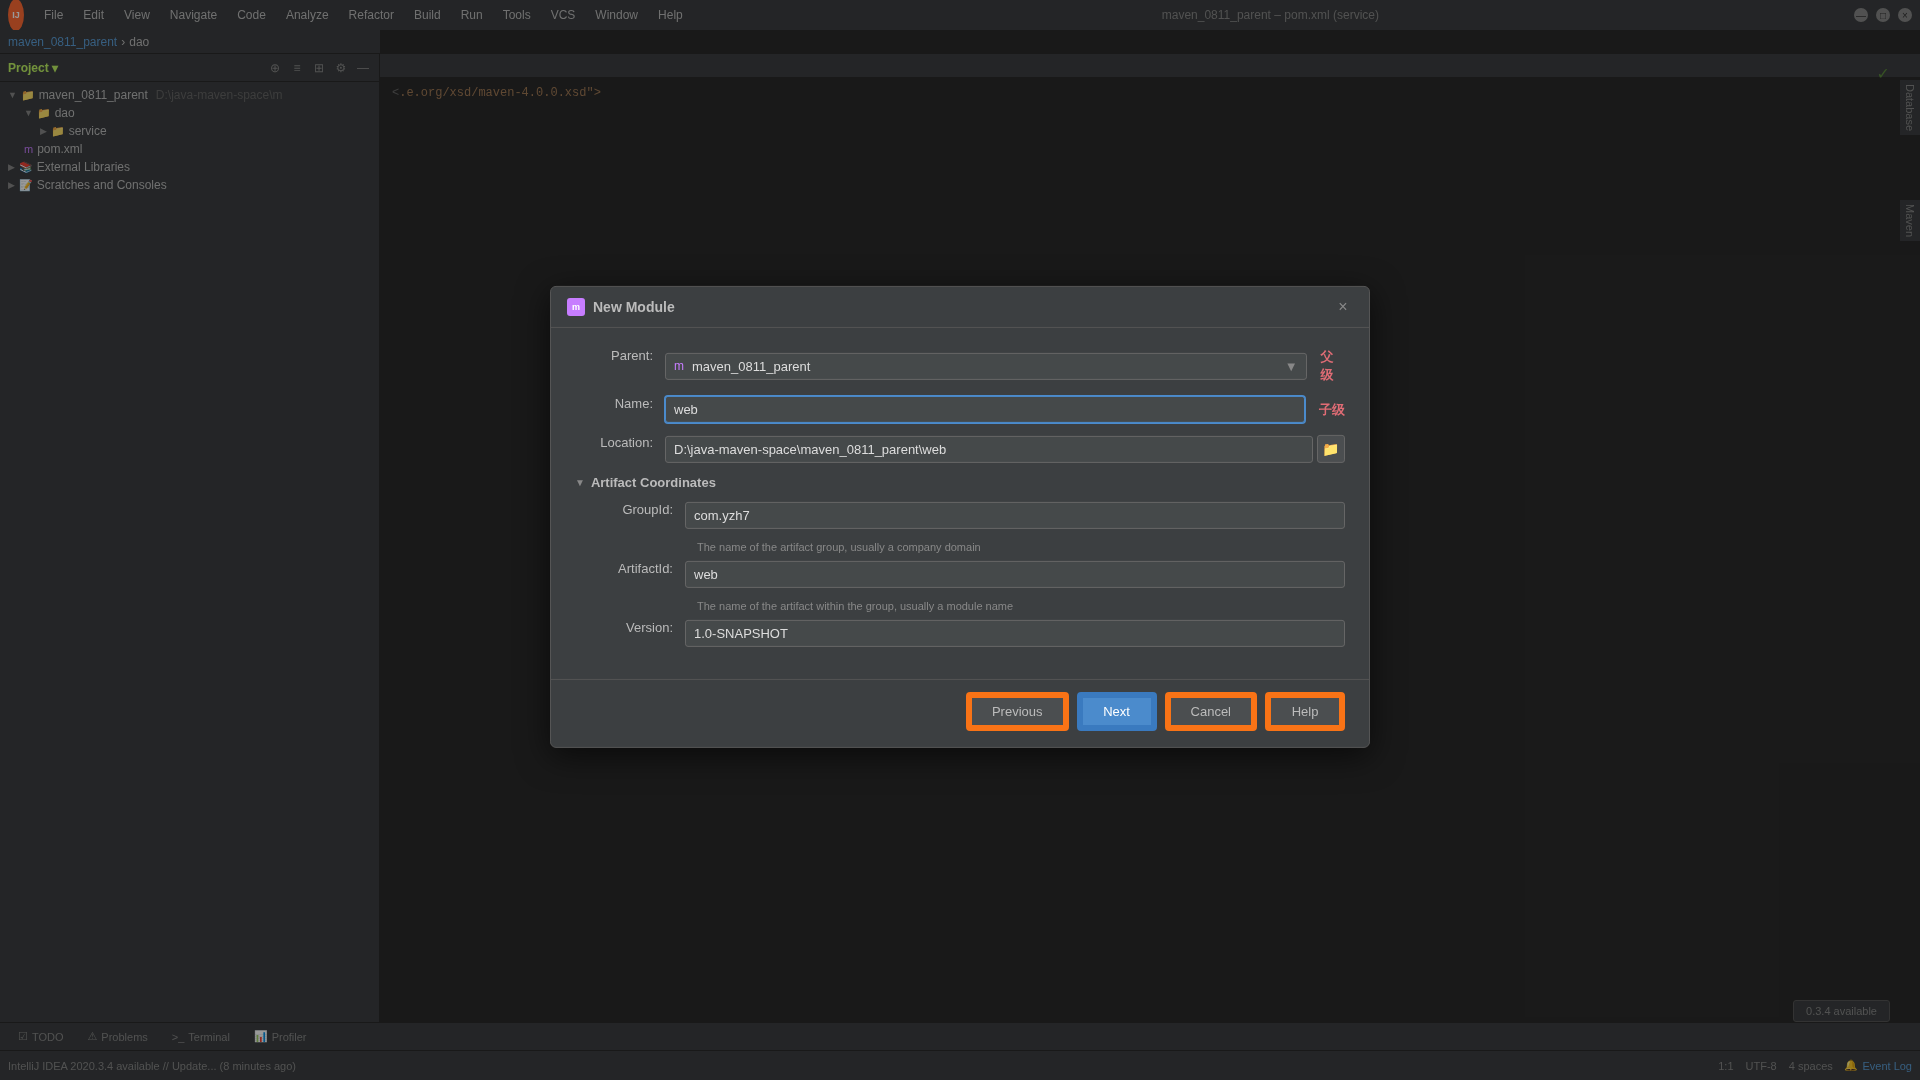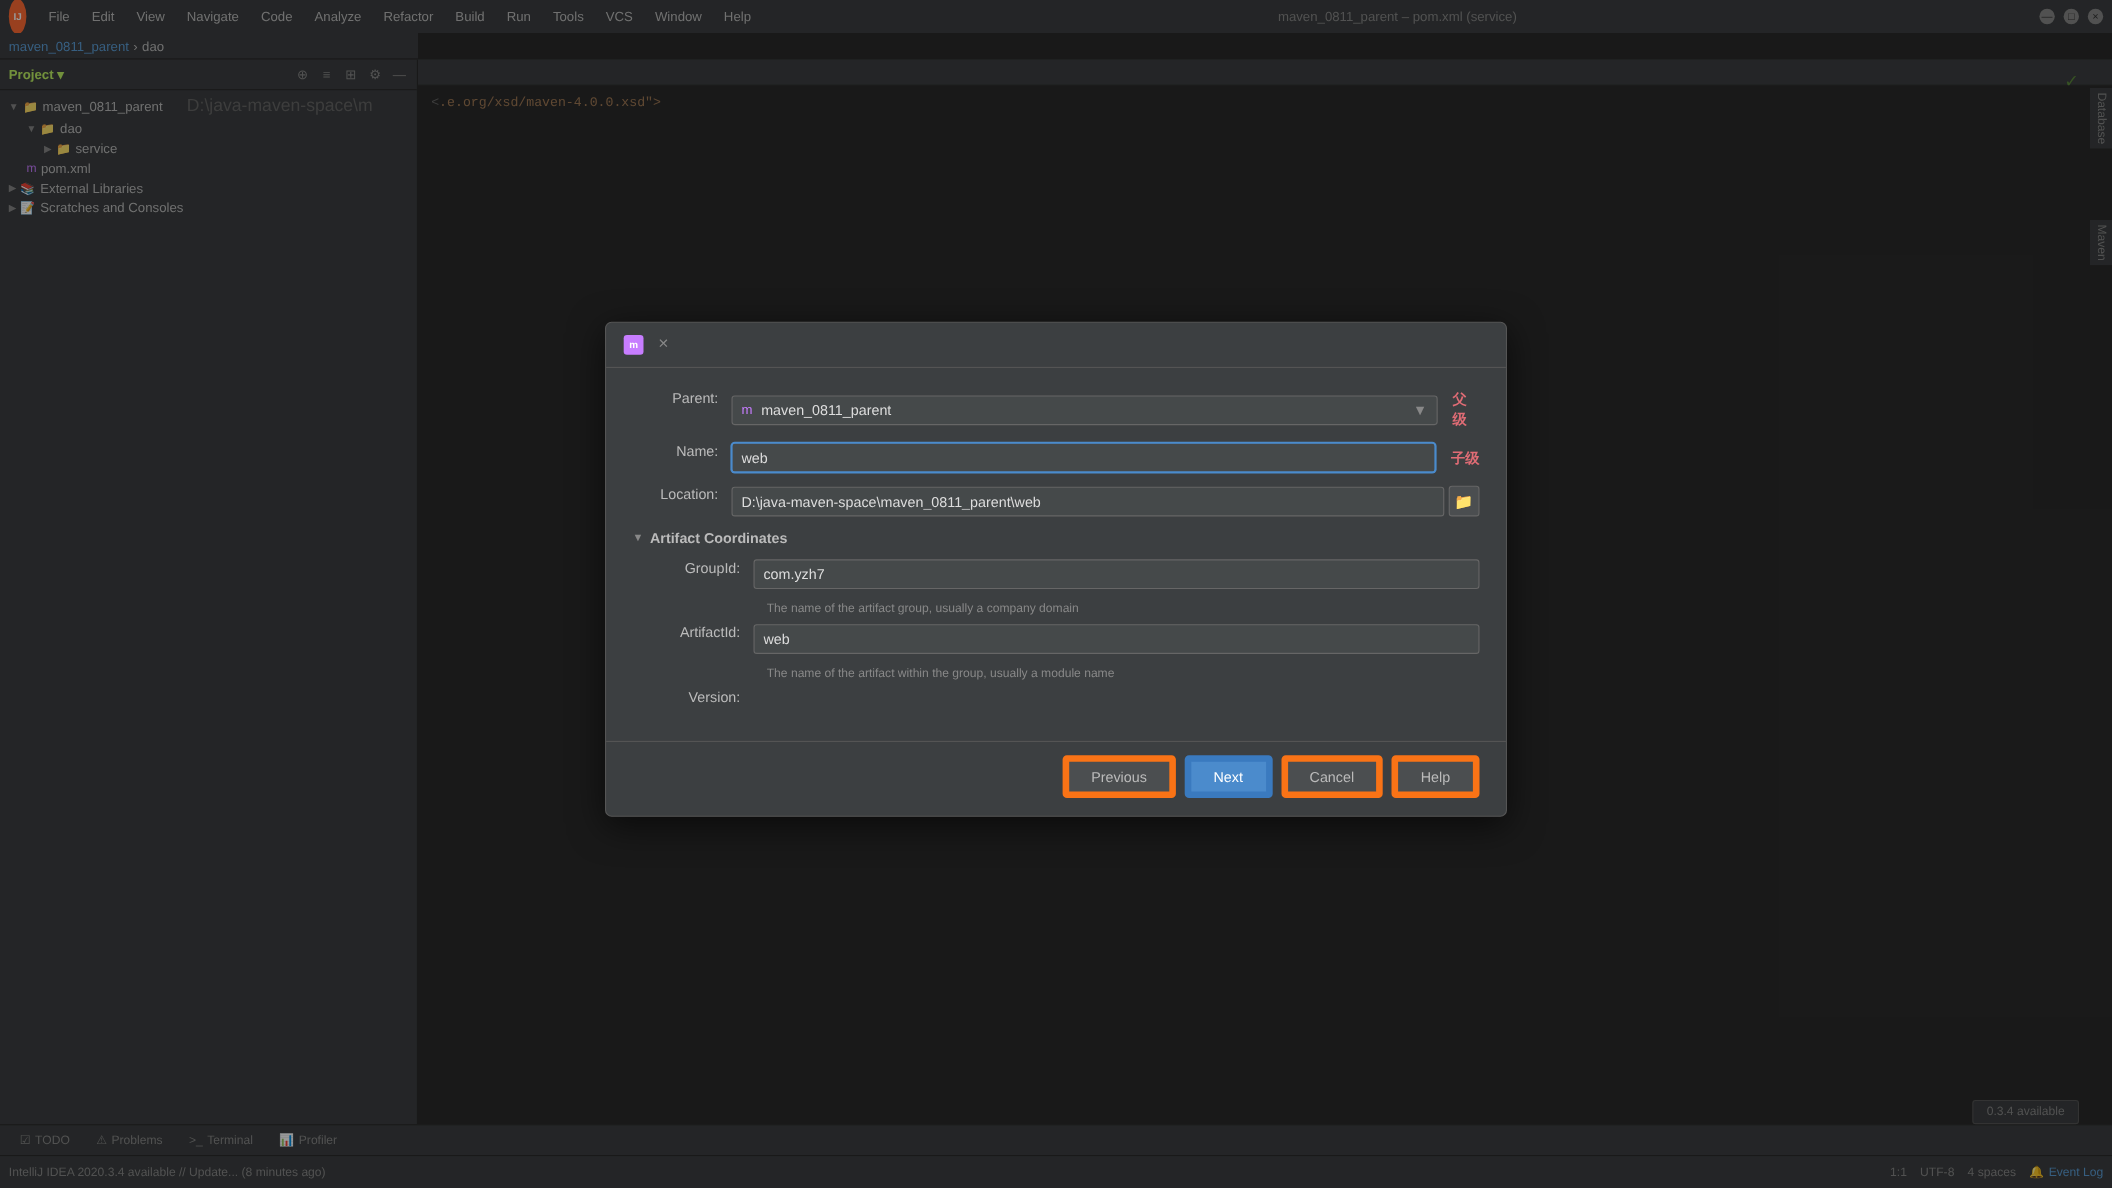--- a/index.html
+++ b/index.html
@@ -472,21 +472,21 @@
     <span class="sidebar-icon-btn">⊞</span>
     <span class="sidebar-icon-btn">⚙</span>
     <span class="sidebar-icon-btn">—</span>
   </div>
   <div class="tree-content">
 
     <div class="tree-item">
       <span class="expand-arrow chevron-down"></span>
       <span class="tree-icon folder-icon">📁</span>
       <span>maven_0811_parent</span>
-      <span style="color:#666; font-size:16px; margin-left:18px;">D:\java-maven-space\m</span>
+      <span style="color:#666; font-size:12px; margin-left:4px;">D:\java-maven-space\m</span>
     </div>
 
     <div class="tree-item tree-indent-1">
       <span class="expand-arrow chevron-down"></span>
       <span class="tree-icon" style="color:#5c9dd6;">📁</span>
       <span>dao</span>
     </div>
 
     <div class="tree-item tree-indent-2">
       <span class="expand-arrow">▶</span>
@@ -570,20 +570,21 @@
 
 <div class="update-notification">
   <span>0.3.4 available</span>
 </div>
 
 <div class="overlay"></div>
 
 <div class="dialog">
   <div class="dialog-header">
     <div class="title-bar-logo" style="background:#c77dff; font-size:9px; color:white; font-weight:bold; width:18px; height:18px; border-radius:3px; display:flex; align-items:center; justify-content:center;">m</div>
+    <div class="dialog-title">New Module</div>
     <div class="dialog-close-btn">×</div>
   </div>
 
   <div class="dialog-body">
 
     <div class="form-row">
       <div class="form-label">Parent:</div>
       <div class="form-control-wrap">
         <div style="display:flex; align-items:center; gap:6px;">
           <div class="parent-select">
@@ -634,20 +635,23 @@
       <div class="form-row">
         <div class="form-label">ArtifactId:</div>
         <div class="form-control-wrap">
           <input class="form-input" type="text" value="web" style="">
         </div>
       </div>
       <div class="help-text">The name of the artifact within the group, usually a module name</div>
 
       <div class="form-row">
         <div class="form-label">Version:</div>
+        <div class="form-control-wrap">
+          <input class="form-input" type="text" value="1.0-SNAPSHOT" style="">
+        </div>
       </div>
     </div>
 
   </div>
 
   <div class="dialog-footer">
     <button class="btn btn-default">Previous</button>
     <button class="btn btn-primary">Next</button>
     <button class="btn btn-default">Cancel</button>
     <button class="btn btn-default">Help</button>

